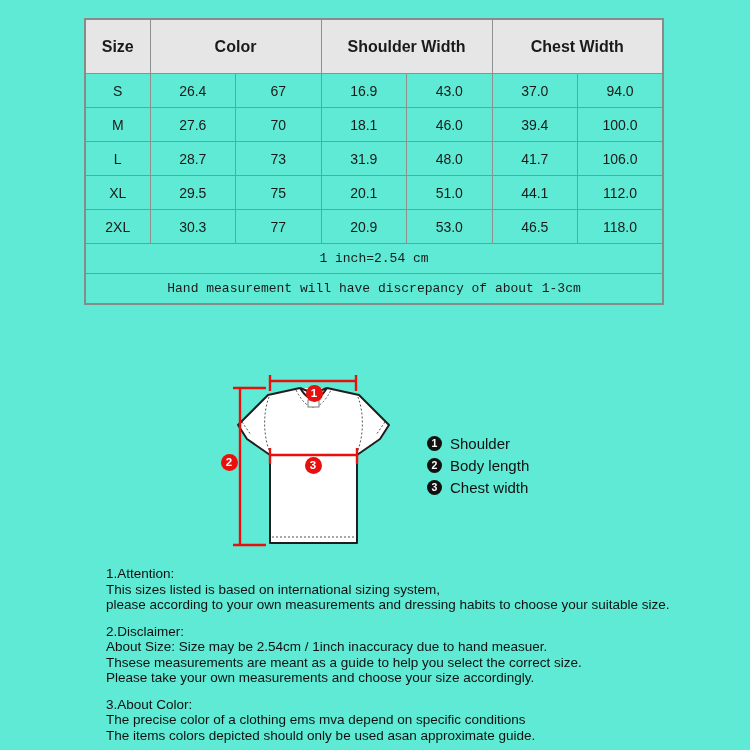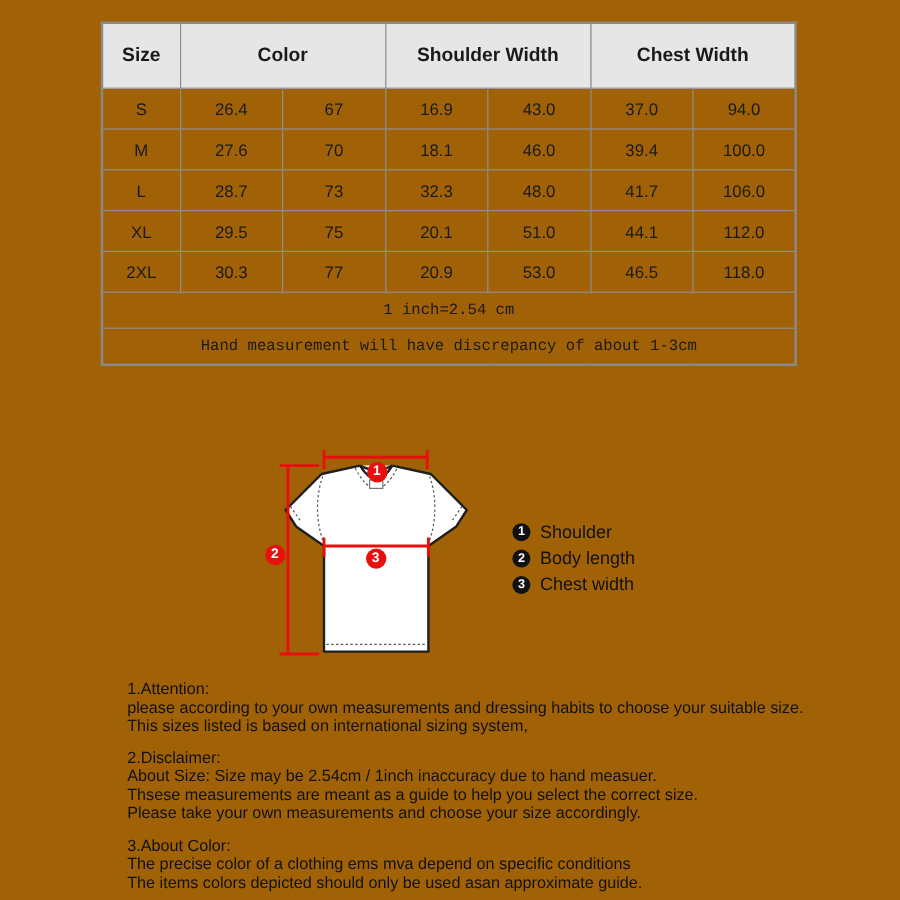--- a/index.html
+++ b/index.html
@@ -1,16 +1,16 @@
 <!DOCTYPE html>
 <html><head>
 <meta charset="utf-8">
 <style>
   html,body{margin:0;padding:0;background:#ffffff;}
-  .canvas{position:relative;width:750px;height:750px;background:#a16207;overflow:hidden;
+  .canvas{position:relative;width:750px;height:750px;background:#5eead4;overflow:hidden;
           font-family:"Liberation Sans",sans-serif;color:#1a1a1a;}
 
   
   table.size-chart{position:absolute;left:84px;top:18px;width:580px;border-collapse:collapse;
                    table-layout:fixed;border:2px solid #8a8a8a;}
   table.size-chart th, table.size-chart td{border:1px solid #8f8f8f;text-align:center;
                    vertical-align:middle;padding:0;}
   tr.h1 th{height:53px;font-size:16px;font-weight:bold;background:#e6e6e6;}
   tr.h2 th{height:26px;font-size:14px;font-weight:normal;background:#e6e6e6;}
   tbody.rows td{height:33px;font-size:14px;font-weight:normal;}
@@ -76,21 +76,21 @@
           <td>70</td>
           <td>18.1</td>
           <td>46.0</td>
           <td>39.4</td>
           <td>100.0</td>
         </tr>
         <tr>
           <td>L</td>
           <td>28.7</td>
           <td>73</td>
-          <td>32.3</td>
+          <td>31.9</td>
           <td>48.0</td>
           <td>41.7</td>
           <td>106.0</td>
         </tr>
         <tr>
           <td>XL</td>
           <td>29.5</td>
           <td>75</td>
           <td>20.1</td>
           <td>51.0</td>
@@ -162,22 +162,22 @@
     </div>
     <div class="legend-row">
       <span class="lbadge">3</span>
       <span class="llabel">Chest width</span>
     </div>
   </div>
 
   <div class="notes">
       <div class="note-section">
         <div class="note-title">1.Attention:</div>
+        <div class="note-line">This sizes listed is based on international sizing system,</div>
         <div class="note-line">please according to your own measurements and dressing habits to choose your suitable size.</div>
-        <div class="note-line">This sizes listed is based on international sizing system,</div>
       </div>
       <div class="note-section">
         <div class="note-title">2.Disclaimer:</div>
         <div class="note-line">About Size: Size may be 2.54cm / 1inch inaccuracy due to hand measuer.</div>
         <div class="note-line">Thsese measurements are meant as a guide to help you select the correct size.</div>
         <div class="note-line">Please take your own measurements and choose your size accordingly.</div>
       </div>
       <div class="note-section">
         <div class="note-title">3.About Color:</div>
         <div class="note-line">The precise color of a clothing ems mva depend on specific conditions</div>

